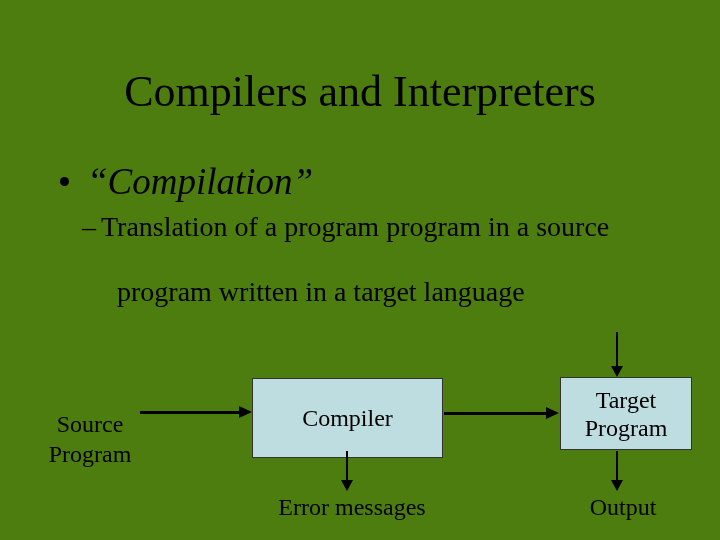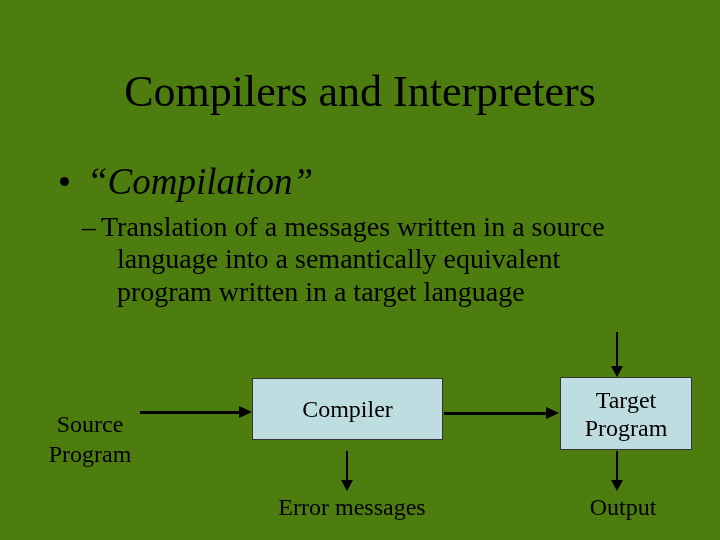--- a/index.html
+++ b/index.html
@@ -69,21 +69,21 @@
     border: 1px solid #333333;
     box-sizing: border-box;
     display: flex;
     flex-direction: column;
     align-items: center;
     justify-content: center;
     font-size: 24px;
     line-height: 28px;
     text-align: center;
   }
-  .compiler-box { left: 252px; top: 378px; width: 191px; height: 62px; }
+  .compiler-box { left: 252px; top: 378px; width: 191px; height: 80px; }
   .target-box   { left: 560px; top: 377px; width: 132px; height: 73px; }
 
   .hline { position: absolute; height: 3px; background: #000; }
   .vline { position: absolute; width: 2px;  background: #000; }
   .head-right {
     position: absolute; width: 0; height: 0;
     border-top: 6px solid transparent;
     border-bottom: 6px solid transparent;
     border-left: 13px solid #000;
   }
@@ -98,22 +98,21 @@
 <body>
 
 <div class="slide">
 
   <div class="title">Compilers and Interpreters</div>
 
   <div class="bullet-dot"></div>
   <div class="bullet-text">“Compilation”</div>
 
   <div class="sub-dash">–</div>
-  <div class="sub-line l1">Translation of a messages written in a source</div>
-  <div class="sub-line l2">language into a semantically equivalent</div>
+  <div class="sub-line l1">Translation of a program program in a source</div>
   <div class="sub-line l3">program written in a target language</div>
 
   <div class="vline" style="left:616px; top:332px; height:35px;"></div>
   <div class="head-down" style="left:611px; top:366px;"></div>
 
   <div class="dlabel source-label">
     <div>Source</div>
     <div>Program</div>
   </div>
 

